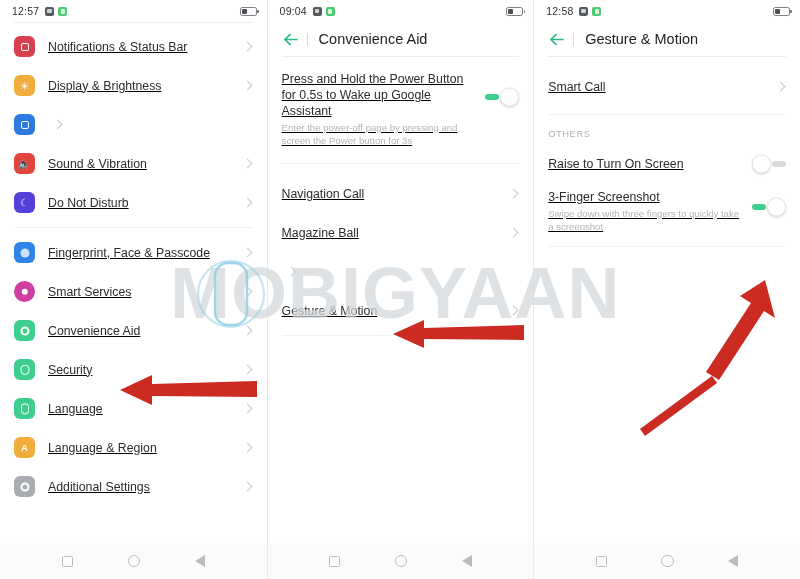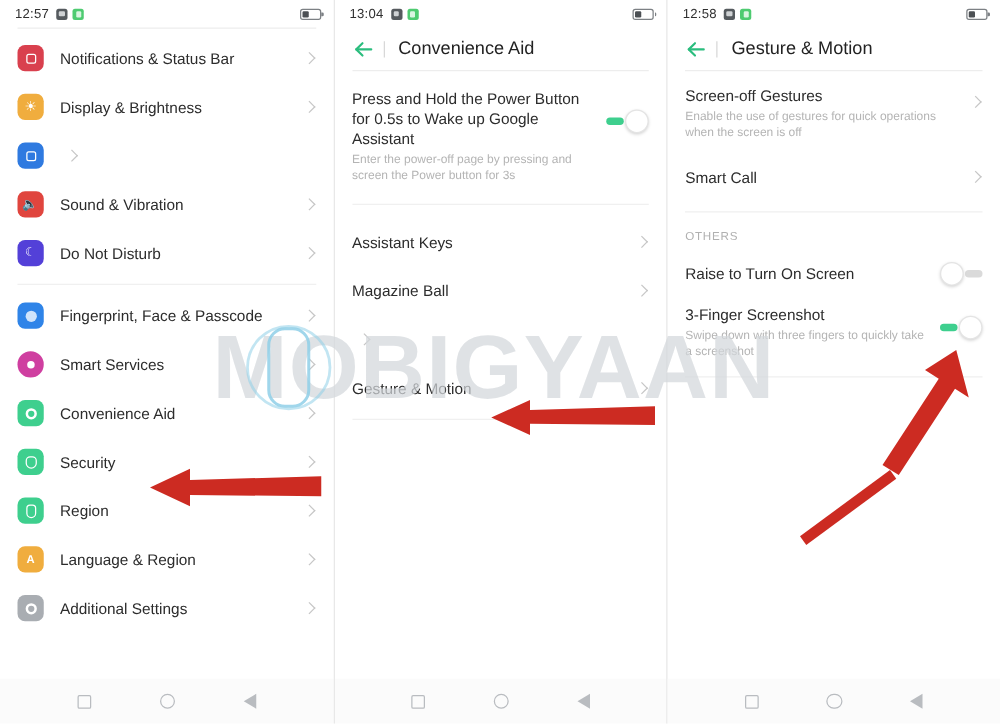--- a/index.html
+++ b/index.html
@@ -104,20 +104,21 @@
   }
 
   
   .list { padding-top: 4px; }
   .row {
     display: flex;
     align-items: center;
     min-height: 39px;
     padding: 3px 14px 3px 14px;
     position: relative;
+    text-decoration: underline;
   }
   .row .ic {
     width: 21px; height: 21px;
     border-radius: 6px;
     flex: 0 0 auto;
     margin-right: 13px;
     position: relative;
   }
   .row .lbl {
     font-size: 12.3px;
@@ -358,21 +359,21 @@
               <span class="cap" style="width:9px;height:10px;border-radius:4px 4px 5px 5px"></span>
             </span>
           <span class="lbl">Security</span>
           <span class="chev"></span>
         </div>
 
         <div class="row">
           <span class="ic" style="background:#3ecf8e">
               <span class="cap"></span>
             </span>
-          <span class="lbl">Region</span>
+          <span class="lbl">Language</span>
           <span class="chev"></span>
         </div>
 
         <div class="row">
           <span class="ic" style="background:#f0ad3e">
               <span class="g" style="font-size:9px;font-weight:bold">A</span>
             </span>
           <span class="lbl">Language &amp; Region</span>
           <span class="chev"></span>
         </div>
@@ -390,21 +391,21 @@
       <div class="navbar">
         <span class="nav-sq"></span>
         <span class="nav-ci"></span>
         <span class="nav-tr"></span>
       </div>
     </div>
 
     <div class="panel">
 
       <div class="statusbar">
-        <span class="sb-time">13:04</span>
+        <span class="sb-time">09:04</span>
         <span class="sb-icons">
           <span class="sb-ic shot"></span>
           <span class="sb-ic green"></span>
         </span>
         <span class="sb-spacer"></span>
         <span class="battery">
             <span class="fill"></span>
           </span>
       </div>
 
@@ -429,21 +430,21 @@
           </span>
           <span class="switch on" style="margin-top:16px">
             <span class="bar"></span>
             <span class="knob"></span>
           </span>
         </div>
 
         <div class="sep" style="margin-top:10px;margin-bottom:10px"></div>
 
         <div class="row">
-          <span class="lbl">Assistant Keys</span>
+          <span class="lbl">Navigation Call</span>
           <span class="chev"></span>
         </div>
 
         <div class="row">
           <span class="lbl">Magazine Ball</span>
           <span class="chev"></span>
         </div>
 
         <div class="row">
           <span class="chev"></span>
@@ -485,27 +486,20 @@
             <polyline points="8,2.6 3,7.5 8,12.4" fill="none" stroke="#2bbd7e" stroke-width="1.7" stroke-linecap="round" stroke-linejoin="round"></polyline>
           </svg>
         </span>
         <span class="hdr-divider"></span>
         <span class="title">Gesture &amp; Motion</span>
       </div>
       <div class="hdr-rule"></div>
 
       <div class="list">
 
-        <div class="row" style="padding-top:8px;align-items:flex-start">
-          <span class="lbl">
-            <span>Screen-off Gestures</span>
-            <span class="sub">Enable the use of gestures for quick operations when the screen is off</span>
-          </span>
-          <span class="chev" style="margin-top:9px"></span>
-        </div>
 
         <div class="row" style="margin-top:6px">
           <span class="lbl">Smart Call</span>
           <span class="chev"></span>
         </div>
 
         <div class="sep" style="margin-top:8px"></div>
 
         <div class="group-label">OTHERS</div>
 

